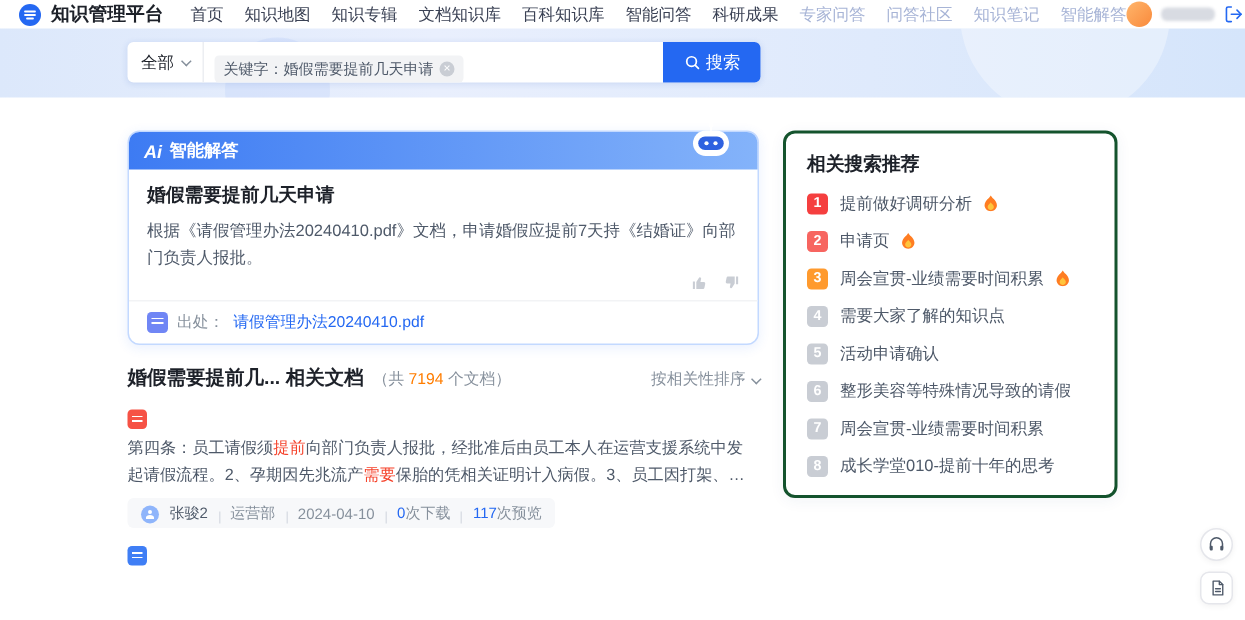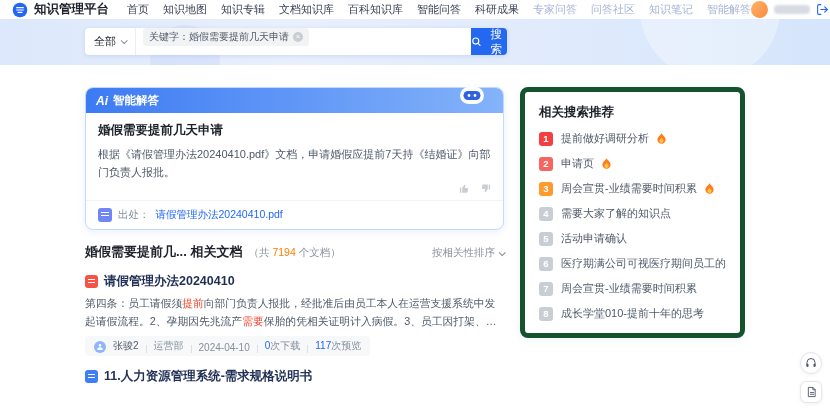--- a/index.html
+++ b/index.html
@@ -22,26 +22,26 @@
   
   .banner{height:46px;position:relative;overflow:hidden;
           background:linear-gradient(90deg,#dce8fb 0%,#e9effd 35%,#dfeafc 70%,#d5e5fb 100%)}
   .deco1,.deco2{position:absolute;border-radius:50%}
   .deco1{width:140px;height:140px;background:rgba(255,255,255,.35);left:640px;top:-80px}
   .deco2{width:70px;height:70px;background:rgba(150,180,245,.15);left:150px;top:6px}
   .container{width:660px;margin:0 auto;position:relative}
   .searchbar{width:422px;height:27px;margin-top:9px;background:#fff;border-radius:4px;
              display:flex;align-items:stretch;box-shadow:0 1px 4px rgba(46,92,188,.15)}
   .scope{display:flex;align-items:center;gap:5px;padding:0 9px;font-size:11px;cursor:pointer;border-right:1px solid #eceef2}
-  .input{flex:1;display:flex;align-items:flex-start;padding:0 7px;cursor:text}
+  .input{flex:1;display:flex;align-items:flex-end;padding:0 7px;cursor:text}
   .tag{display:inline-flex;align-items:center;gap:4px;background:#f2f3f5;border-radius:3px;
        padding:2px 6px;font-size:10px;color:#4e5969}
   .tag-close{width:10px;height:10px;border-radius:50%;background:#c9cdd4;color:#fff;font-size:8px;
              line-height:10px;text-align:center;font-style:normal;cursor:pointer}
-  .search-btn{width:36px;border:none;background:#2468f2;color:#fff;font-size:11.5px;cursor:pointer;
+  .search-btn{width:65px;border:none;background:#2468f2;color:#fff;font-size:11.5px;cursor:pointer;
               display:flex;align-items:center;justify-content:center;gap:4px;border-radius:0 4px 4px 0;font-family:inherit}
 
   
   .main{width:660px;margin:12px auto;display:flex;gap:16px;padding-top:10px}
   .left{width:421px}
   .right{flex:1}
 
   
   .ai-card{border:1px solid #c3d9ff;border-radius:8px;background:#fff;position:relative;
            box-shadow:0 2px 8px rgba(36,104,242,.10)}
@@ -81,21 +81,21 @@
            display:-webkit-box;-webkit-line-clamp:2;-webkit-box-orient:vertical;overflow:hidden}
   .snippet .hl{color:#f5432c}
   .meta{margin-top:6px;display:inline-flex;align-items:flex-end;gap:7px;background:#f7f8fa;
         border-radius:4px;padding:3px 9px;font-size:10px;color:#86909c}
   .meta .mname{color:#4e5969;cursor:pointer}
   .meta .num{color:#2468f2;font-weight:normal}
   .meta .sep{width:1px;height:8px;background:#dcdfe6}
   .mavatar{width:12px;height:12px;border-radius:50%;background:#8fb5fb;display:flex;align-items:center;justify-content:center}
 
   
-  .rel-card{background:#fff;border:5px solid #14532d;border-radius:8px;padding:12px 14px;
+  .rel-card{background:#fff;border:2px solid #14532d;border-radius:8px;padding:12px 14px;
             box-shadow:0 2px 10px rgba(31,61,124,.06)}
   .rel-title{font-size:12.5px;font-weight:bold;margin-bottom:3px}
   .rel-item{display:flex;align-items:center;gap:8px;margin-top:10px;font-size:11px;color:#4e5969;cursor:pointer}
   .badge{width:14px;height:14px;border-radius:3px;color:#fff;font-size:9.5px;font-weight:bold;
          display:flex;align-items:center;justify-content:center;flex:0 0 14px}
   .badge.r1{background:#f53f3f}.badge.r2{background:#f76560}.badge.r3{background:#ff9a2e}.badge.gray{background:#c9cdd4}
   .rel-label{white-space:nowrap;overflow:hidden;text-overflow:ellipsis}
   .flame{flex:0 0 auto}
 
   
@@ -219,21 +219,20 @@
       <span class="res-count"><span>（共 </span><b>7194</b><span> 个文档）</span></span>
       <span class="sort">
         <span>按相关性排序</span>
           <i class="caret"></i>
       </span>
     </div>
 
     <div class="item">
       <div class="item-title">
         <span class="ficon pdf"></span>
-        <span>请假管理办法20240410</span>
       </div>
       <div class="snippet"><span>第四条：员工请假须</span><span class="hl">提前</span><span>向部门负责人报批，经批准后由员工本人在运营支援系统中发起请假流程。2、孕期因先兆流产</span><span class="hl">需要</span><span>保胎的凭相关证明计入病假。3、员工因打架、整形美容等特殊情况导致的请假，均按事假处理。4、医疗期满公司可视医疗期间员工的…</span></div>
       <div class="meta">
         <span class="mavatar">
           <svg width="8" height="8" viewBox="0 0 24 24" fill="#fff">
               <path d="M12 11a4 4 0 1 0 0-8 4 4 0 0 0 0 8zm0 2c-4.4 0-8 2.2-8 5v3h16v-3c0-2.8-3.6-5-8-5z"></path>
             </svg>
         </span>
         <span class="mname">张骏2</span>
         <span class="sep"></span>
@@ -243,21 +242,20 @@
         <span class="sep"></span>
         <span><b class="num">0</b><span>次下载</span></span>
         <span class="sep"></span>
         <span><b class="num">117</b><span>次预览</span></span>
       </div>
     </div>
 
     <div class="item">
       <div class="item-title">
         <span class="ficon doc"></span>
-        <span>11.人力资源管理系统-需求规格说明书</span>
       </div>
 
     </div>
   </div>
 
   <div class="right">
     <div class="rel-card">
       <div class="rel-title">相关搜索推荐</div>
 
       <div class="rel-item">
@@ -290,21 +288,21 @@
       <div class="rel-item">
         <span class="badge gray">4</span>
         <span class="rel-label">需要大家了解的知识点</span>
       </div>
       <div class="rel-item">
         <span class="badge gray">5</span>
         <span class="rel-label">活动申请确认</span>
       </div>
       <div class="rel-item">
         <span class="badge gray">6</span>
-        <span class="rel-label">医疗期满公司可视医疗期间员工的</span>
+        <span class="rel-label">整形美容等特殊情况导致的请假</span>
       </div>
       <div class="rel-item">
         <span class="badge gray">7</span>
         <span class="rel-label">周会宣贯-业绩需要时间积累</span>
       </div>
       <div class="rel-item">
         <span class="badge gray">8</span>
         <span class="rel-label">成长学堂010-提前十年的思考</span>
       </div>
     </div>

